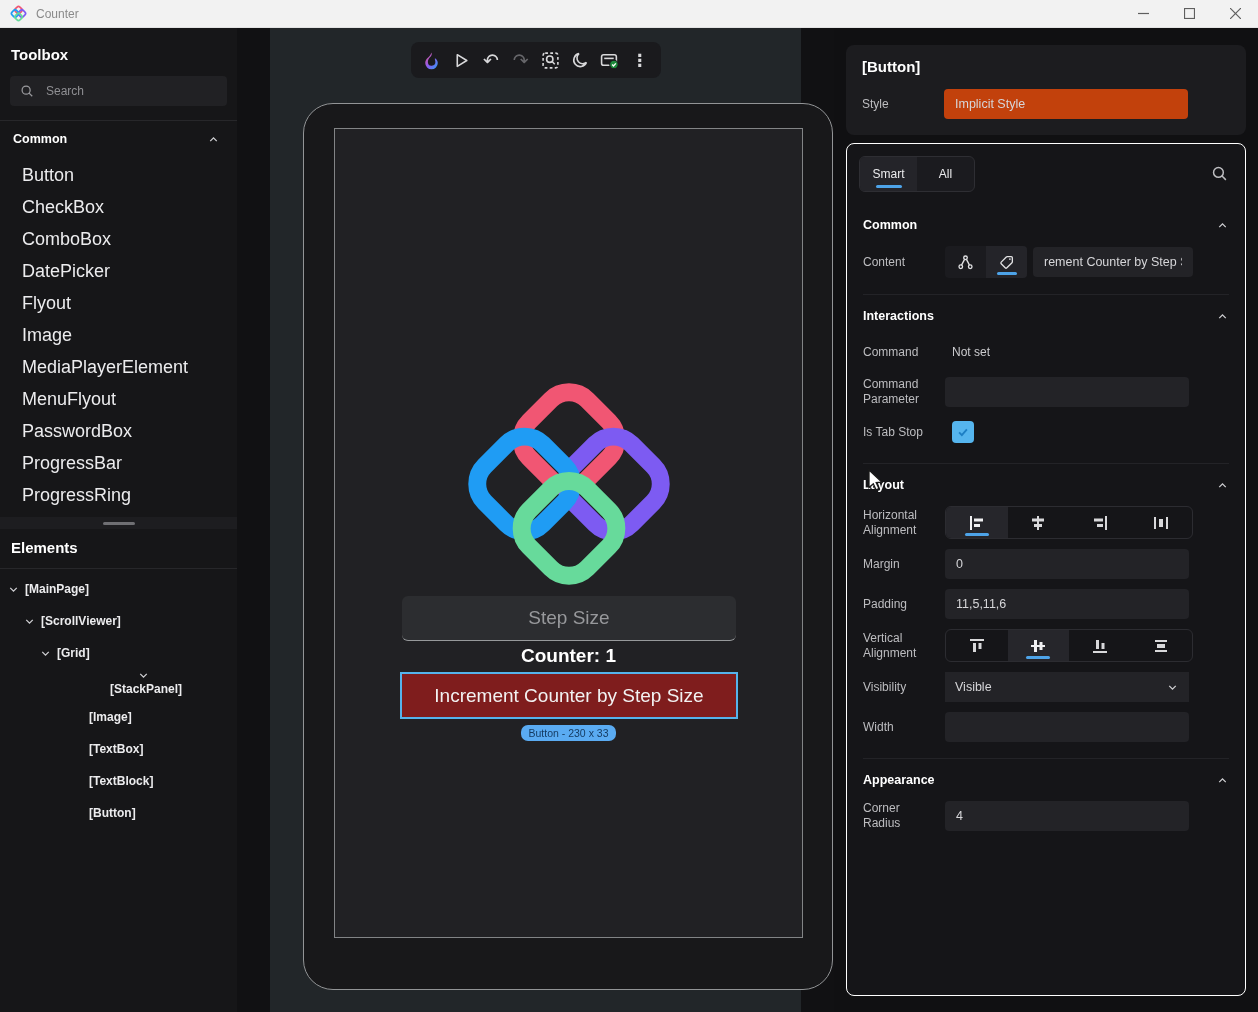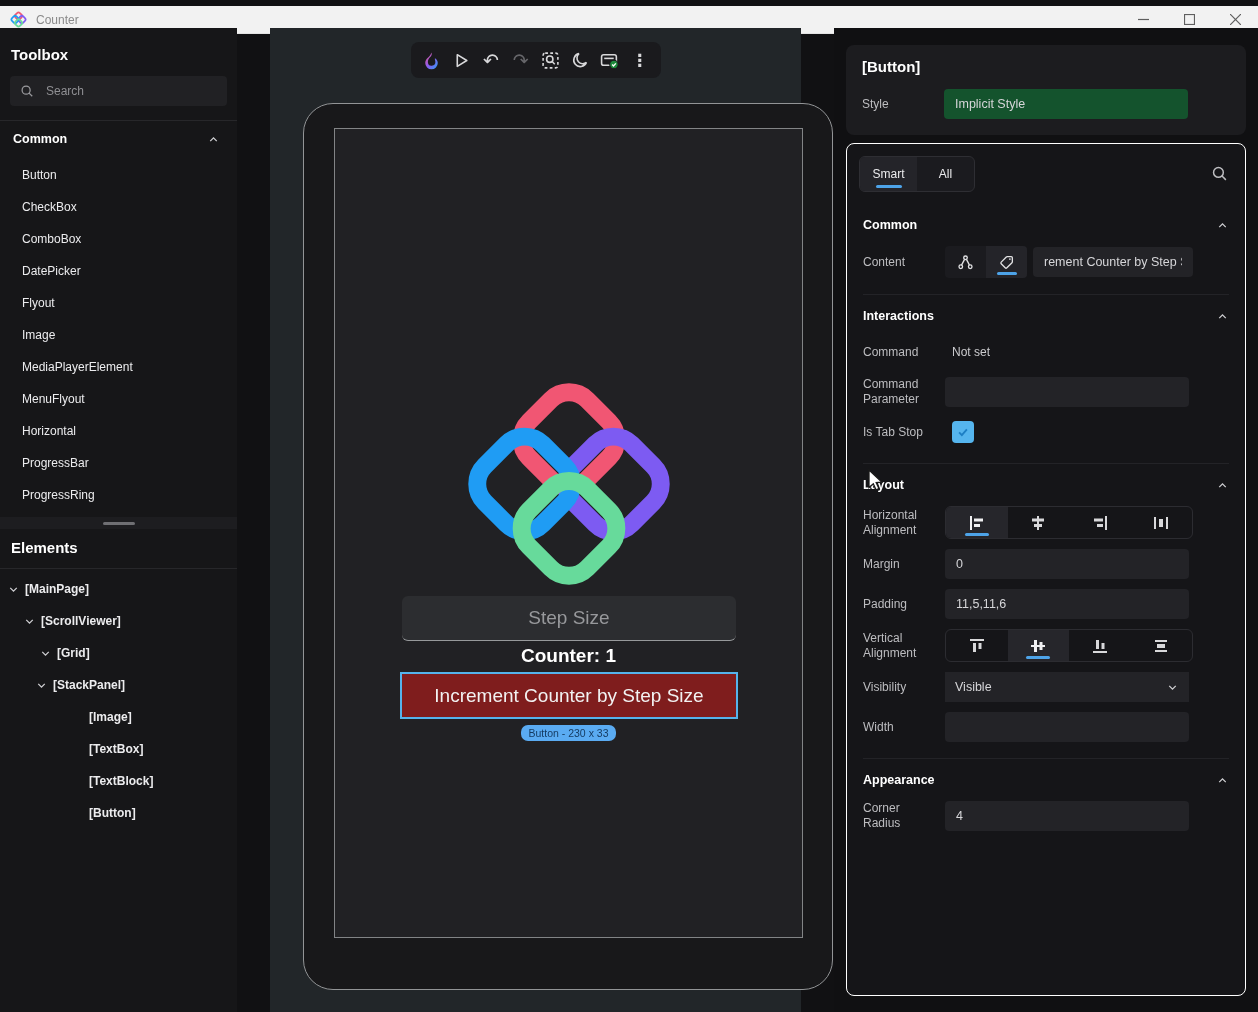--- a/index.html
+++ b/index.html
@@ -1,19 +1,19 @@
 <!DOCTYPE html>
 <html style="--c-accent: #4da3e8; --c-selection: #55b3ec; --c-badge_bg: #5aabf2; --c-checkbox: #55b5ee; --c-logo_red: #f15673; --c-logo_blue: #1f9cf4; --c-logo_purple: #7d5bf2; --c-logo_green: #67da9b;"><head>
 <meta charset="utf-8">
 <style>
   * { margin:0; padding:0; box-sizing:border-box; }
   html,body { width:1258px; height:1012px; overflow:hidden; background:#111113;
     font-family:"Liberation Sans","DejaVu Sans",sans-serif; }
   .titlebar { position:absolute; left:0; top:0; width:1258px; height:28px; background:#f2f2f2;
-    display:flex; align-items:center; border-bottom:1px solid #e3e3e3;margin-top:6px; }
+    display:flex; align-items:center; border-bottom:1px solid #e3e3e3; }
   .tb-icon { margin-left:10px; width:17px; height:17px; }
   .tb-title { margin-left:9px; font-size:12px; color:#8a8a8a; }
   .win-controls { margin-left:auto; display:flex; height:100%; }
   .win-btn { width:46px; height:100%; display:flex; align-items:center; justify-content:center; color:#5f5f5f; }
   .win-btn svg { width:11px; height:11px; stroke:#5f5f5f; stroke-width:1.2; fill:none; }
   .main { position:absolute; left:0; top:28px; width:1258px; height:984px; display:flex;gap:33px; }
 
   
   .sidebar { width:237px; height:100%; background:#161618; flex:none; position:relative; }
   .panel-title { font-size:15px; font-weight:bold; color:#fff; padding:18px 0 0 11px; }
@@ -22,28 +22,28 @@
   .searchbox svg { width:14px; height:14px; stroke:#9a9a9e; fill:none; stroke-width:1.4; flex:none; }
   .searchbox input { background:transparent; border:none; outline:none; color:#d6d6d9; font-size:12px;
     margin-left:12px; width:100%; font-family:inherit; }
   .searchbox input::placeholder { color:#8f8f93; }
   .sb-divider { height:1px; background:#27272a; margin-top:14px; }
   .sect-head { height:36px; display:flex; align-items:center; justify-content:space-between;
     padding:0 17px 0 13px; }
   .sect-head .lbl { font-size:12.5px; font-weight:bold; color:#fff; }
   .chev { width:13px; height:13px; stroke:#cfcfd2; fill:none; stroke-width:1.6; }
   .tool-list { list-style:none; padding-top:2px; }
-  .tool-list li { height:32px; line-height:32px; padding-left:22px; font-size:12px; color:#ececee; }
+  .tool-list li { height:32px; line-height:32px; padding-left:22px; font-size:18px; color:#ececee; }
   .splitter { height:12px; background:#1d1d20; margin-top:6px; display:flex; align-items:center; justify-content:center; }
   .splitter .handle { width:32px; height:3px; border-radius:2px; background:#6f6f73; }
   .tree { padding-top:4px;font-weight:bold; }
   .tree-row { height:32px; display:flex; align-items:center; font-size:12px; color:#ececee; }
   .tree-row svg { width:13px; height:13px; stroke:#cfcfd2; fill:none; stroke-width:1.6; margin-right:5px; flex:none; }
   .d0 { padding-left:7px; } .d1 { padding-left:23px; } .d2 { padding-left:39px; }
-  .d3 { padding-left:35px; } .d4 { padding-left:89px; }
+  .d3 { padding-left:55px;flex-direction:column; } .d4 { padding-left:89px; }
 
   
   .canvas { flex:1; background:#222629; position:relative; }
   .dtoolbar { position:absolute; top:14px; left:50%; transform:translateX(-50%); width:250px; height:36px;
     background:#1a1a1d; border-radius:8px; display:flex; align-items:center; justify-content:space-around; padding:0 6px; }
   .dtb-btn { width:24px; height:24px; display:flex; align-items:center; justify-content:center; }
   .dtb-btn svg { width:19px; height:19px; stroke:#d8d8da; fill:none; stroke-width:1.5; }
   .device { position:absolute; left:33px; top:75px; width:530px; height:887px; background:#18181a;
     border:1.5px solid #929496; border-radius:30px; }
   .screen { position:absolute; left:30px; top:24px; width:469px; height:810px; background:#212124;
@@ -65,21 +65,21 @@
   
   .inspector { width:424px; flex:none; background:#101012; height:100%; padding:17px 12px 0 12px; }
   .card1 { background:#1c1c1f; border-radius:8px; padding:13px 16px 16px 16px; }
   .card1 .hd { font-size:15px; font-weight:bold; color:#fff; }
   .card2 { margin-top:8px; background:#151518; border:1px solid #ffffff; border-radius:8px; height:853px;
     overflow:hidden; }
   .prow { display:grid; grid-template-columns:82px 1fr; align-items:center; margin-top:10px; min-height:30px; }
   .prow .plabel { font-size:12px; color:#bdbdc0; line-height:15px; padding-right:6px; }
   .pinput { width:244px; height:30px; background:#232327; border:none; border-radius:4px; color:#d6d6d9;
     font-size:12.5px; padding:0 11px; outline:none; font-family:inherit; }
-  .card1 .pinput { background:#14532d; }
+  .card1 .pinput { background:#c2410c; }
   .tabsrow { display:flex; align-items:center; padding:12px 16px 0 12px; }
   .tabgroup { display:flex; border:1px solid #2e2e33; border-radius:6px; overflow:hidden; background:#1b1b1f; }
   .tab { width:57px; height:34px; display:flex; align-items:center; justify-content:center; font-size:12px;
     color:#ececee; position:relative; }
   .tab.active { background:#242429; }
   .tab.active::after { content:""; position:absolute; bottom:3px; left:50%; transform:translateX(-50%);
     width:26px; height:3px; border-radius:2px; background:var(--c-accent,#4da3e8); }
   .tabsearch { margin-left:auto; width:18px; height:18px; }
   .tabsearch svg { width:17px; height:17px; stroke:#bdbdc0; fill:none; stroke-width:1.4; }
   .psec { margin:12px 16px 0 16px; border-top:1px solid #232327; padding-top:10px; padding-bottom:4px; }
@@ -164,21 +164,21 @@
     </div>
     <ul class="tool-list">
       <li>Button</li>
       <li>CheckBox</li>
       <li>ComboBox</li>
       <li>DatePicker</li>
       <li>Flyout</li>
       <li>Image</li>
       <li>MediaPlayerElement</li>
       <li>MenuFlyout</li>
-      <li>Horizontal</li>
+      <li>PasswordBox</li>
       <li>ProgressBar</li>
       <li>ProgressRing</li>
     </ul>
     <div class="splitter">
         <div class="handle"></div>
       </div>
     <div class="panel-title" style="padding-top:10px">Elements</div>
     <div class="sb-divider" style="margin-top:12px"></div>
     <div class="tree">
       <div class="tree-row d0">

